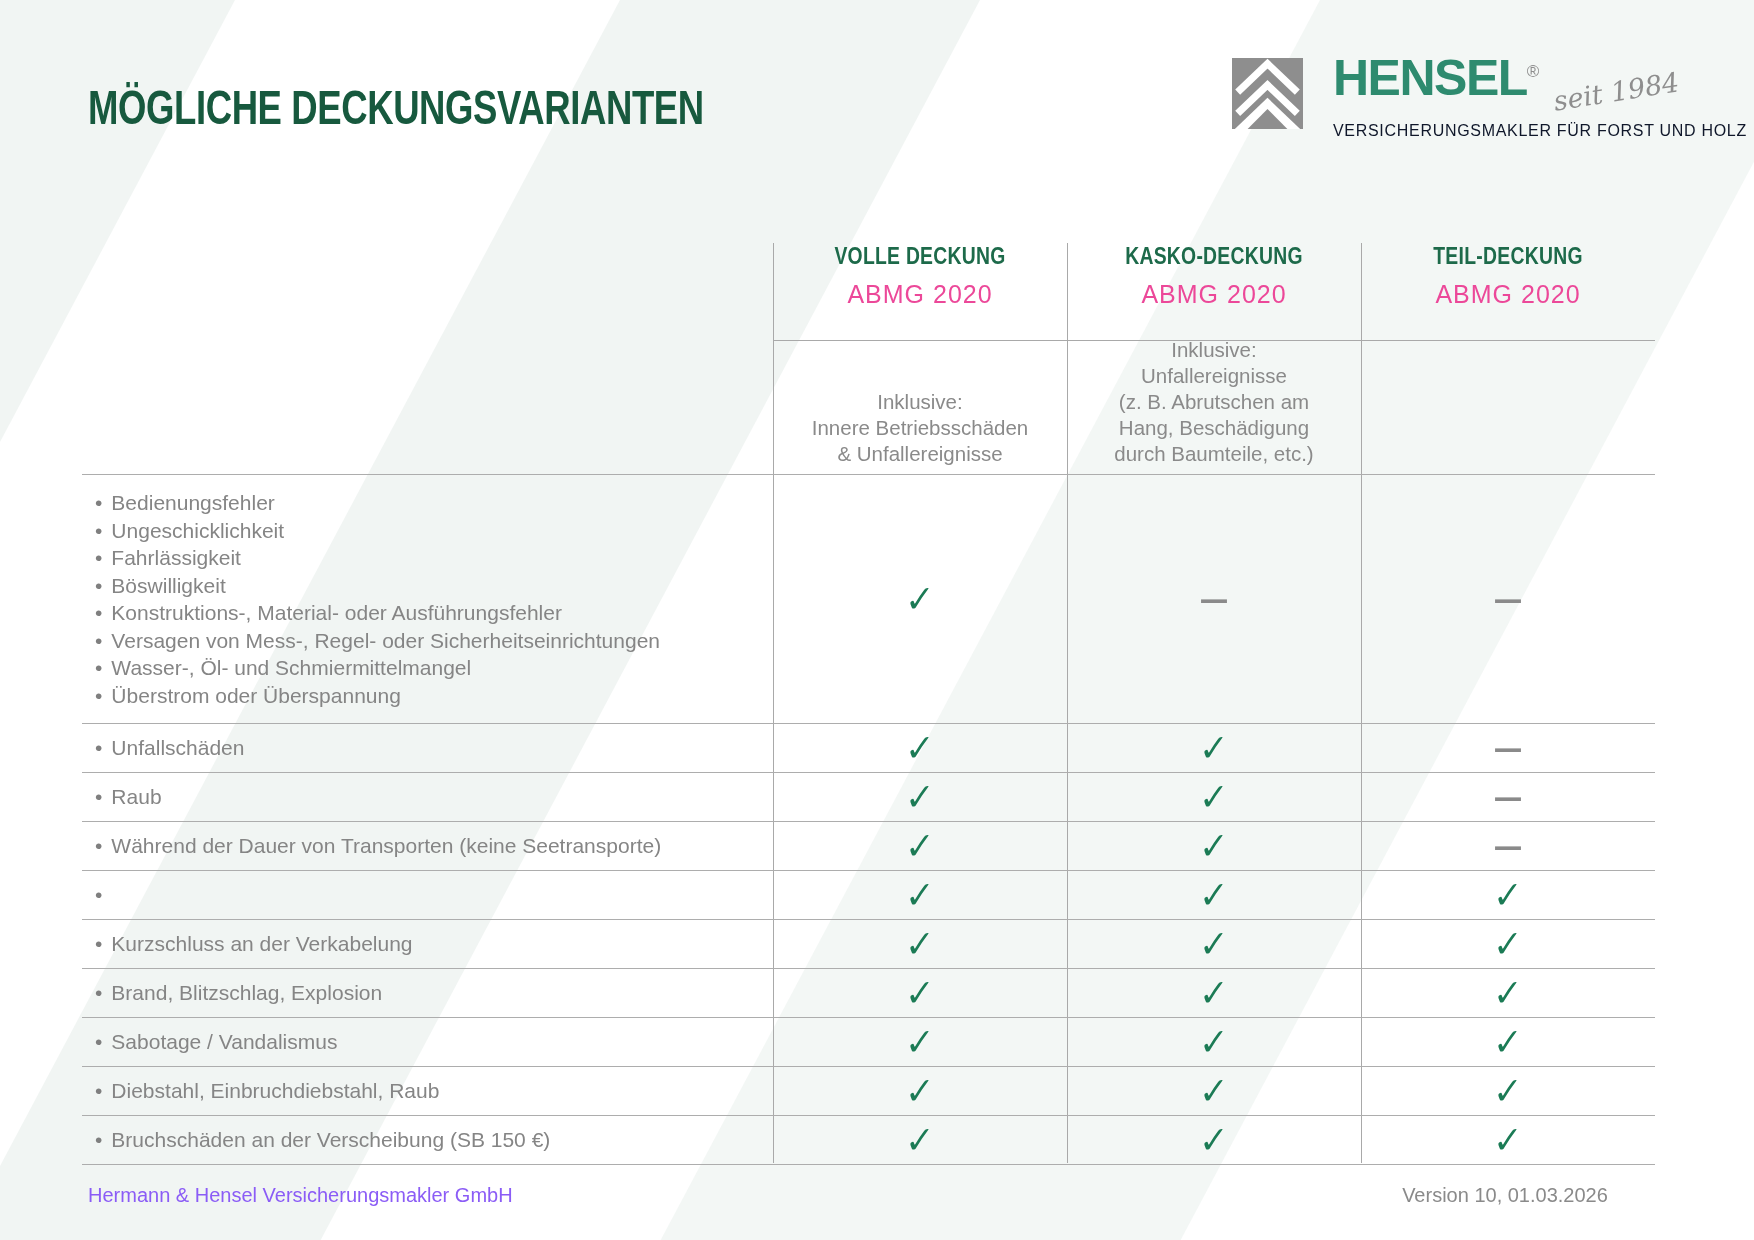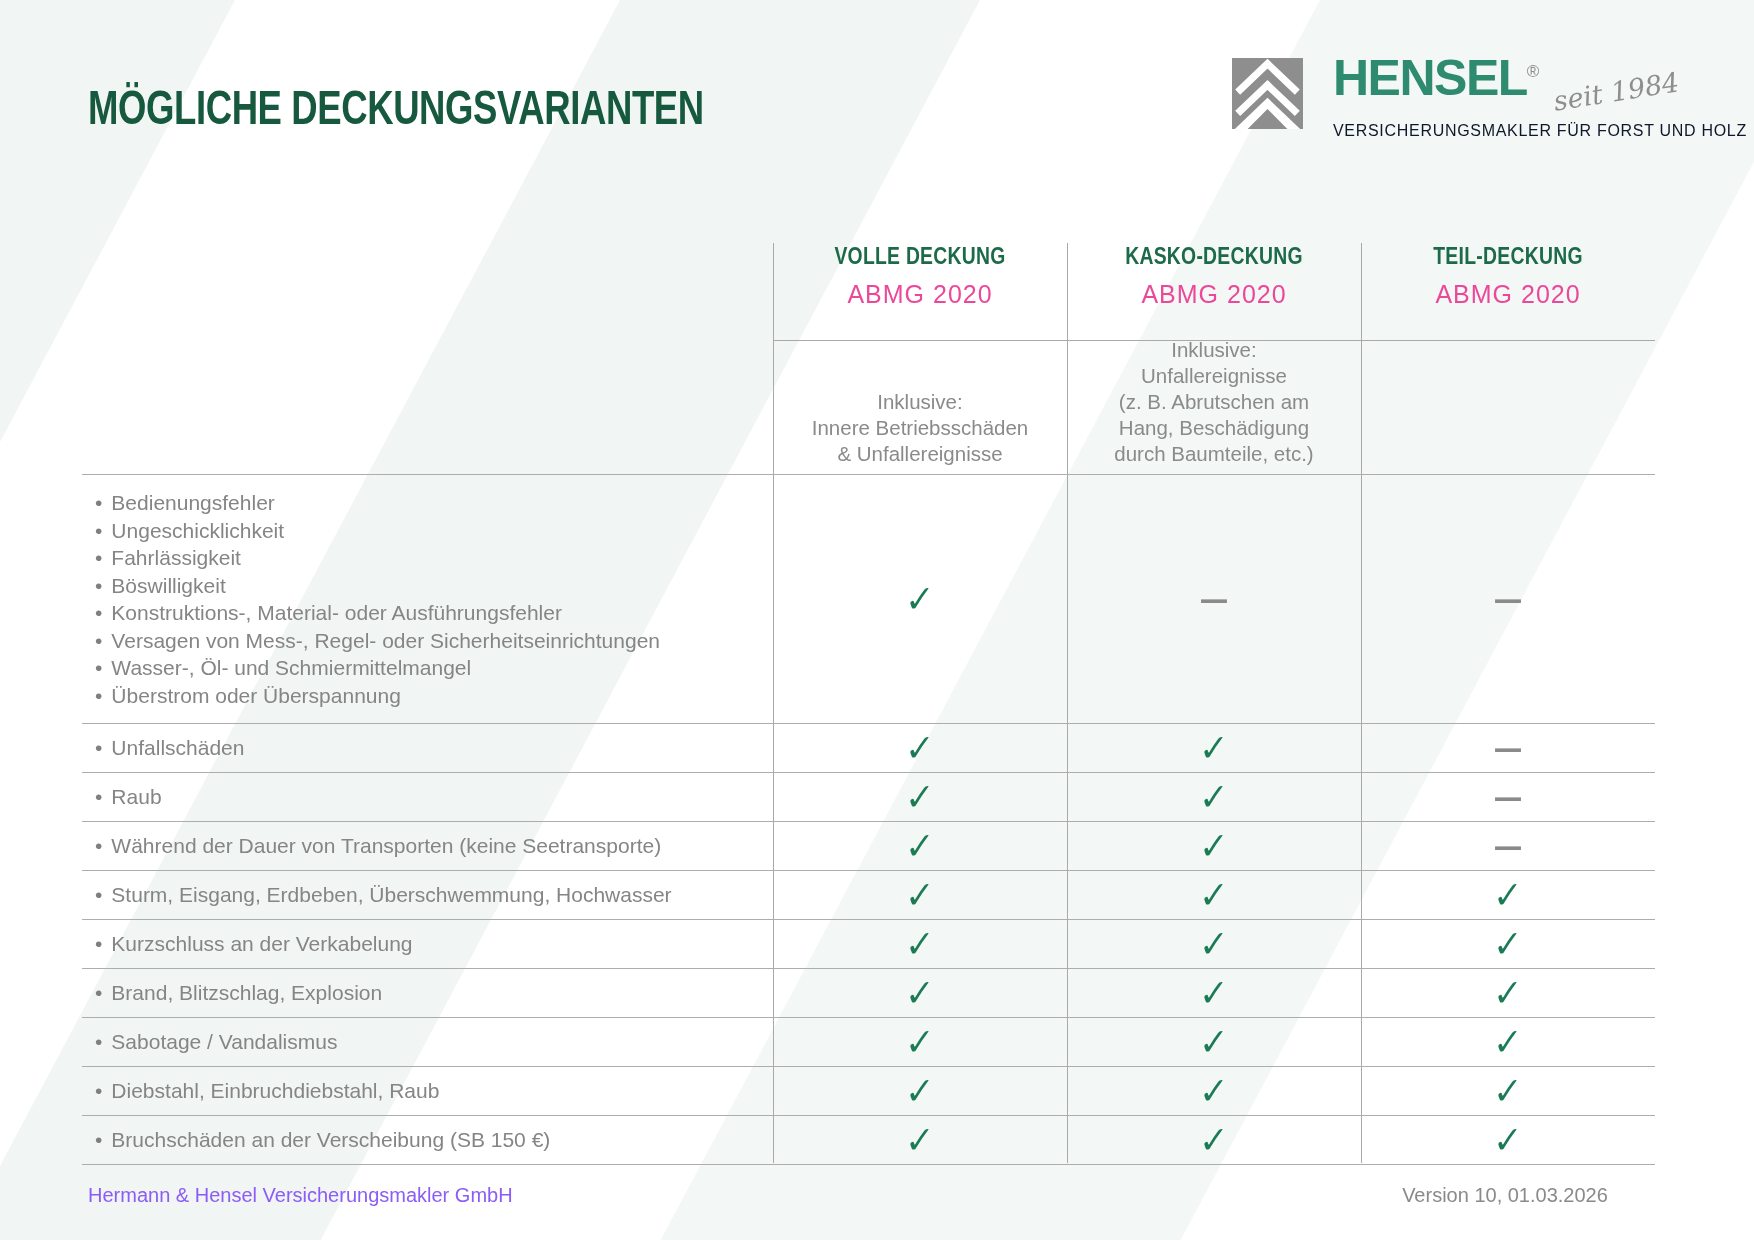--- a/index.html
+++ b/index.html
@@ -207,21 +207,20 @@
           <span class="mark check">✓</span>
         </div>
       <div class="cell">
           <span class="mark dash">—</span>
         </div>
     </div>
 
     <div class="row single">
       <div class="row-label">
           <span class="dot">•</span>
-          <span>Sturm, Eisgang, Erdbeben, Überschwemmung, Hochwasser</span>
         </div>
       <div class="cell">
           <span class="mark check">✓</span>
         </div>
       <div class="cell">
           <span class="mark check">✓</span>
         </div>
       <div class="cell">
           <span class="mark check">✓</span>
         </div>

